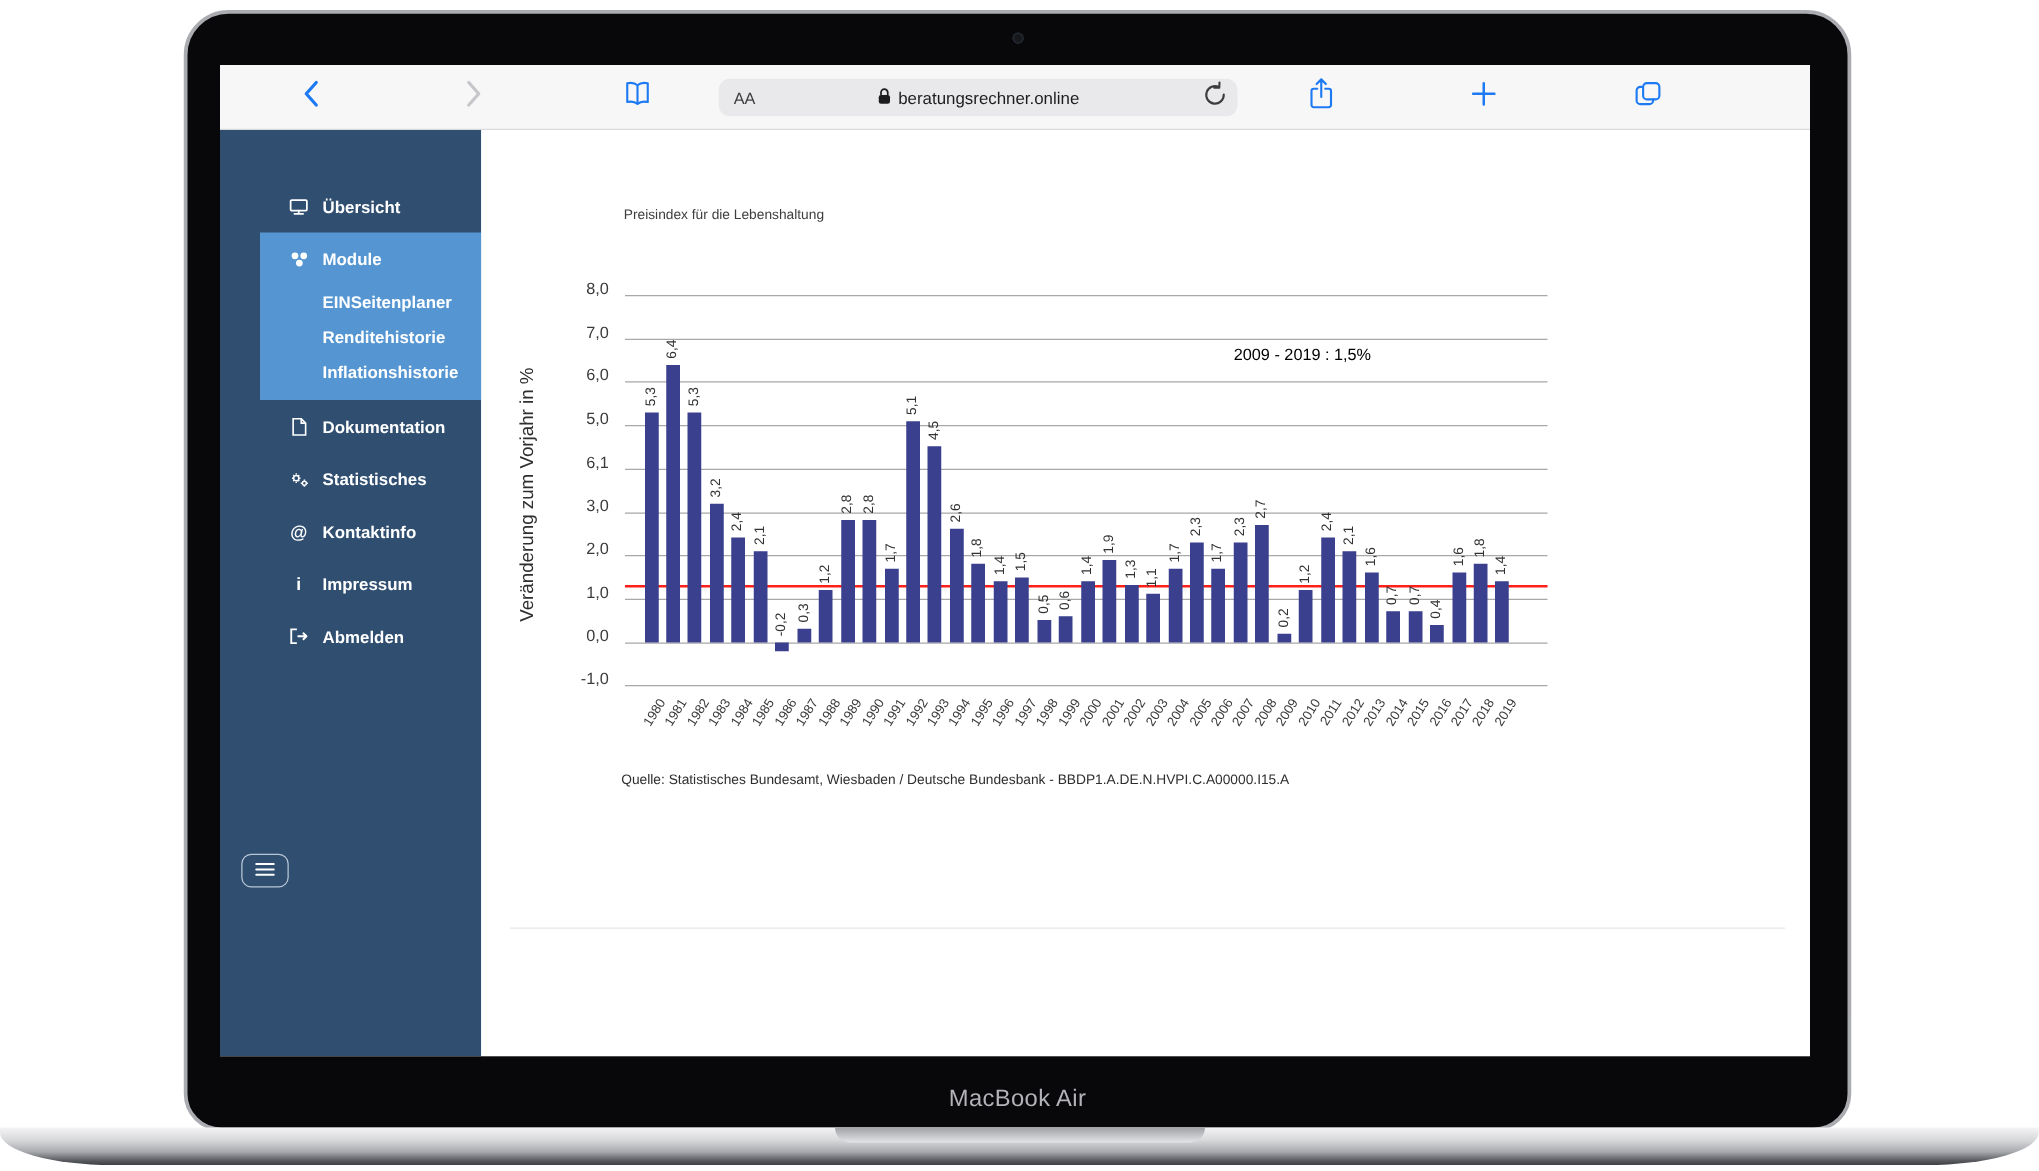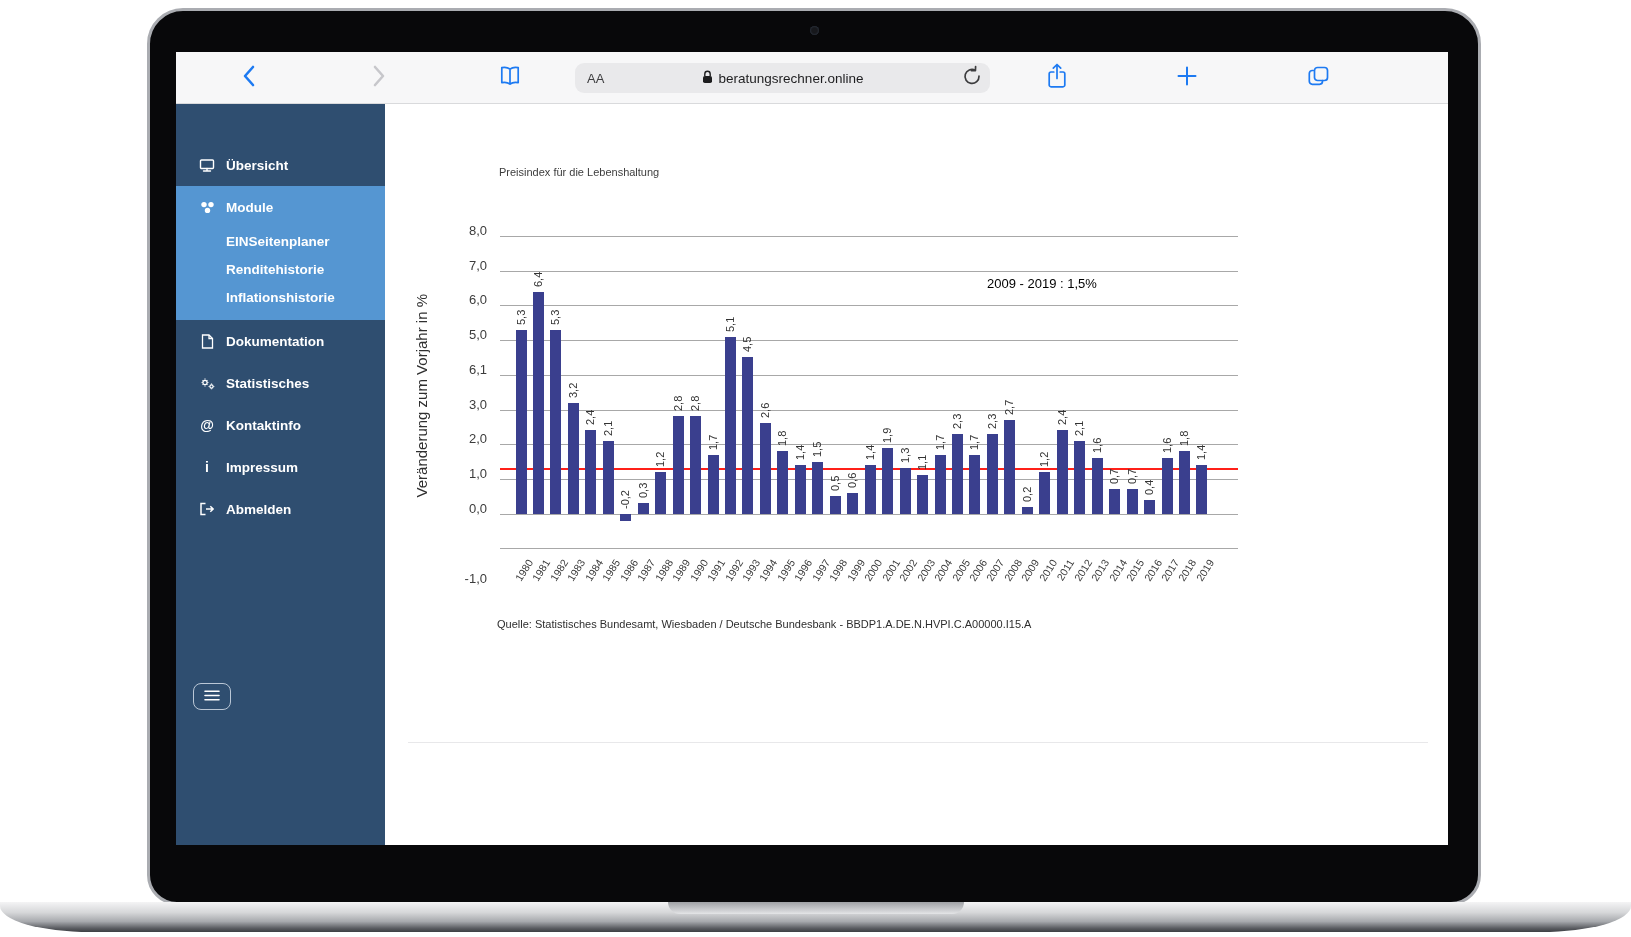--- a/index.html
+++ b/index.html
@@ -32,21 +32,21 @@
   .addr-aa { position:absolute; left:12px; color:#3e3e40; font-size:13px; }
   .addr-center { margin:0 auto; display:flex; align-items:center; gap:6px; color:#1d1d1f; font-size:13.5px; }
   .addr-reload { position:absolute; right:8px; top:50%; transform:translateY(-50%); display:flex; cursor:pointer; }
 
   
   .app { position:absolute; left:0; top:52px; width:1272px; height:741px; }
   .sidebar { position:absolute; left:0; top:0; width:209px; height:741px; background:#2f4e70; }
   .brand { padding:30px 14px 0 22px; color:#fff; }
   .brand-title { font-size:14.5px; font-weight:bold; }
   .brand-ver { font-size:11.8px; margin-top:11px; }
-  .nav { margin-top:40px; }
+  .nav { margin-top:40px;padding-left:32px; }
   .nav-item { height:42px; display:flex; align-items:center; gap:10px; padding-left:22px;
               color:#fff; font-size:13.5px; font-weight:600; cursor:pointer; }
   .nav-icon { width:18px; display:flex; justify-content:center; align-items:center; color:#fff; }
   .nav-icon .glyph { font-size:14px; font-weight:800; font-style:normal; }
   .nav-active { background:#5596d2; padding-bottom:8px; }
   .nav-sub { height:28px; line-height:28px; padding-left:50px; color:#fff; font-size:13.5px;
              font-weight:600; cursor:pointer; }
   .hamburger { position:absolute; left:17px; top:579px; width:38px; height:27px; background:transparent;
                border:1px solid #bac7d6; border-radius:8px; display:flex; align-items:center;
                justify-content:center; cursor:pointer; }
@@ -234,21 +234,21 @@
         <div id="yticks">
             <span class="ytick" style="top: 119px;">8,0</span>
             <span class="ytick" style="top: 153.7px; text-align: right;">7,0</span>
             <span class="ytick" style="top: 188.4px;">6,0</span>
             <span class="ytick" style="top: 223.1px;">5,0</span>
             <span class="ytick" style="top: 257.8px;">6,1</span>
             <span class="ytick" style="top: 292.5px;">3,0</span>
             <span class="ytick" style="top: 327.2px;">2,0</span>
             <span class="ytick" style="top: 361.9px;">1,0</span>
             <span class="ytick" style="top: 396.6px;">0,0</span>
-            <span class="ytick" style="top: 431.3px; margin-top: 36px;">-1,0</span>
+            <span class="ytick" style="top: 431.3px;">-1,0</span>
           </div>
         <div class="plot" id="plot">
           <div class="annotation">2009 - 2019 : 1,5%</div>
         <div class="gridline" style="top: 0px;"></div>
             <div class="gridline" style="top: 34.7px;"></div>
             <div class="gridline" style="top: 69.4px;"></div>
             <div class="gridline" style="top: 104.1px;"></div>
             <div class="gridline" style="top: 138.8px;"></div>
             <div class="gridline" style="top: 173.5px;"></div>
             <div class="gridline" style="top: 208.2px;"></div>
@@ -376,16 +376,17 @@
             <div class="bar" style="left: 696.44px; width: 11px; top: 229.02px; height: 48.58px; background: rgb(58, 63, 142);"></div>
             <span class="bar-label" style="left: 708.44px; top: 211.02px;">1,4</span>
             <span class="year-label" style="left: 669.94px; top: 321.3px;">2019</span>
           </div>
         <div class="source">Quelle: Statistisches Bundesamt, Wiesbaden / Deutsche Bundesbank - BBDP1.A.DE.N.HVPI.C.A00000.I15.A</div>
         <div class="footer-divider"></div>
       </main>
     </div>
   </div>
 
+  <div class="device-label">MacBook Air</div>
   <div class="base">
     <div class="notch"></div>
   </div>
 </div>
 
 </body></html>

